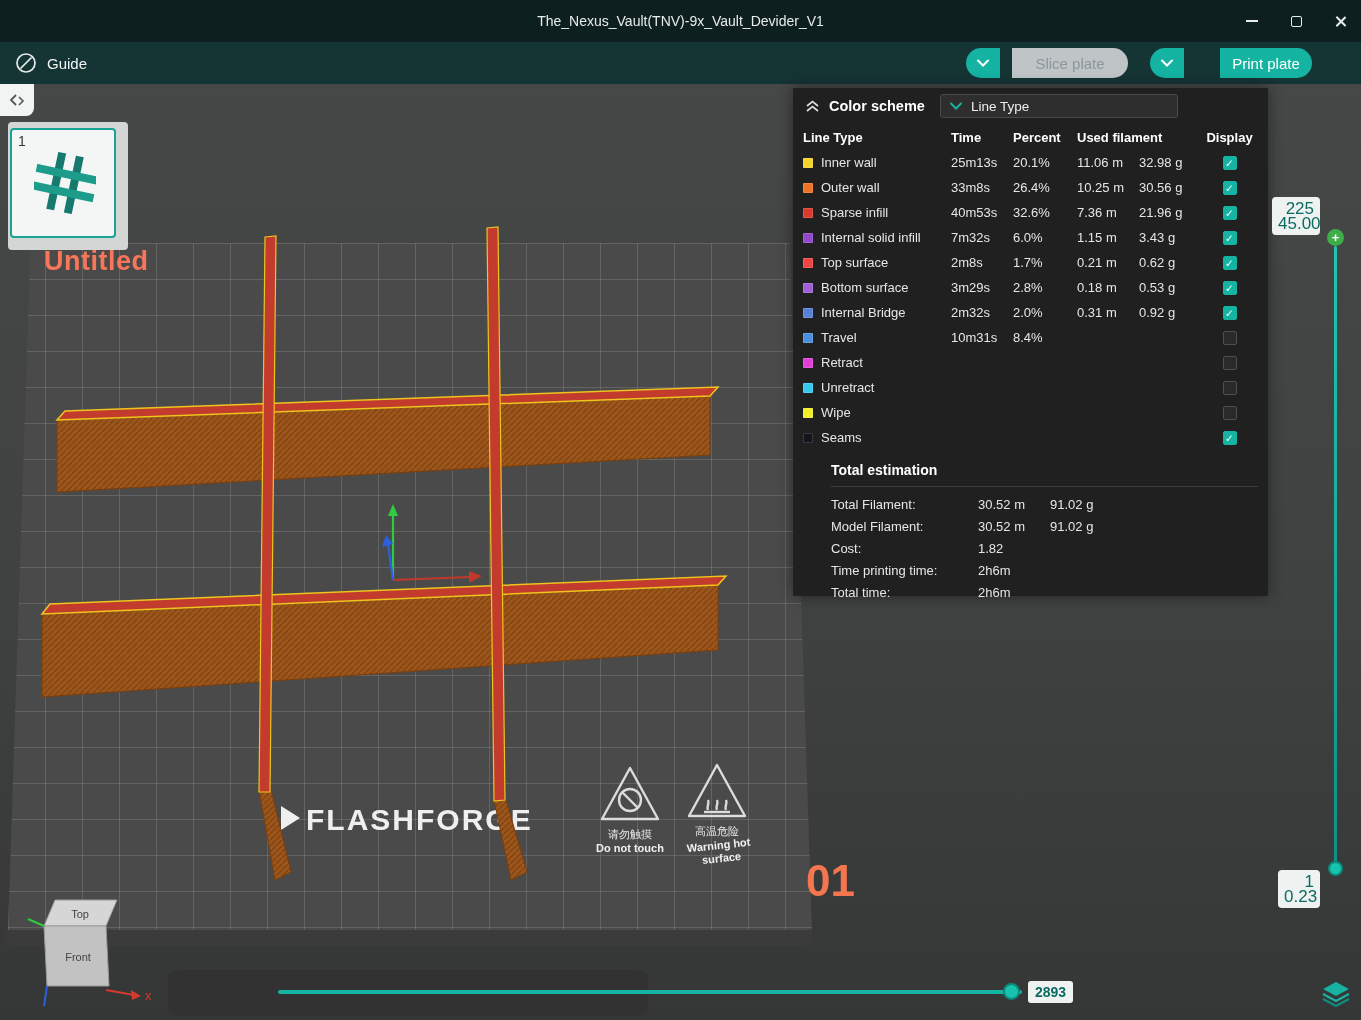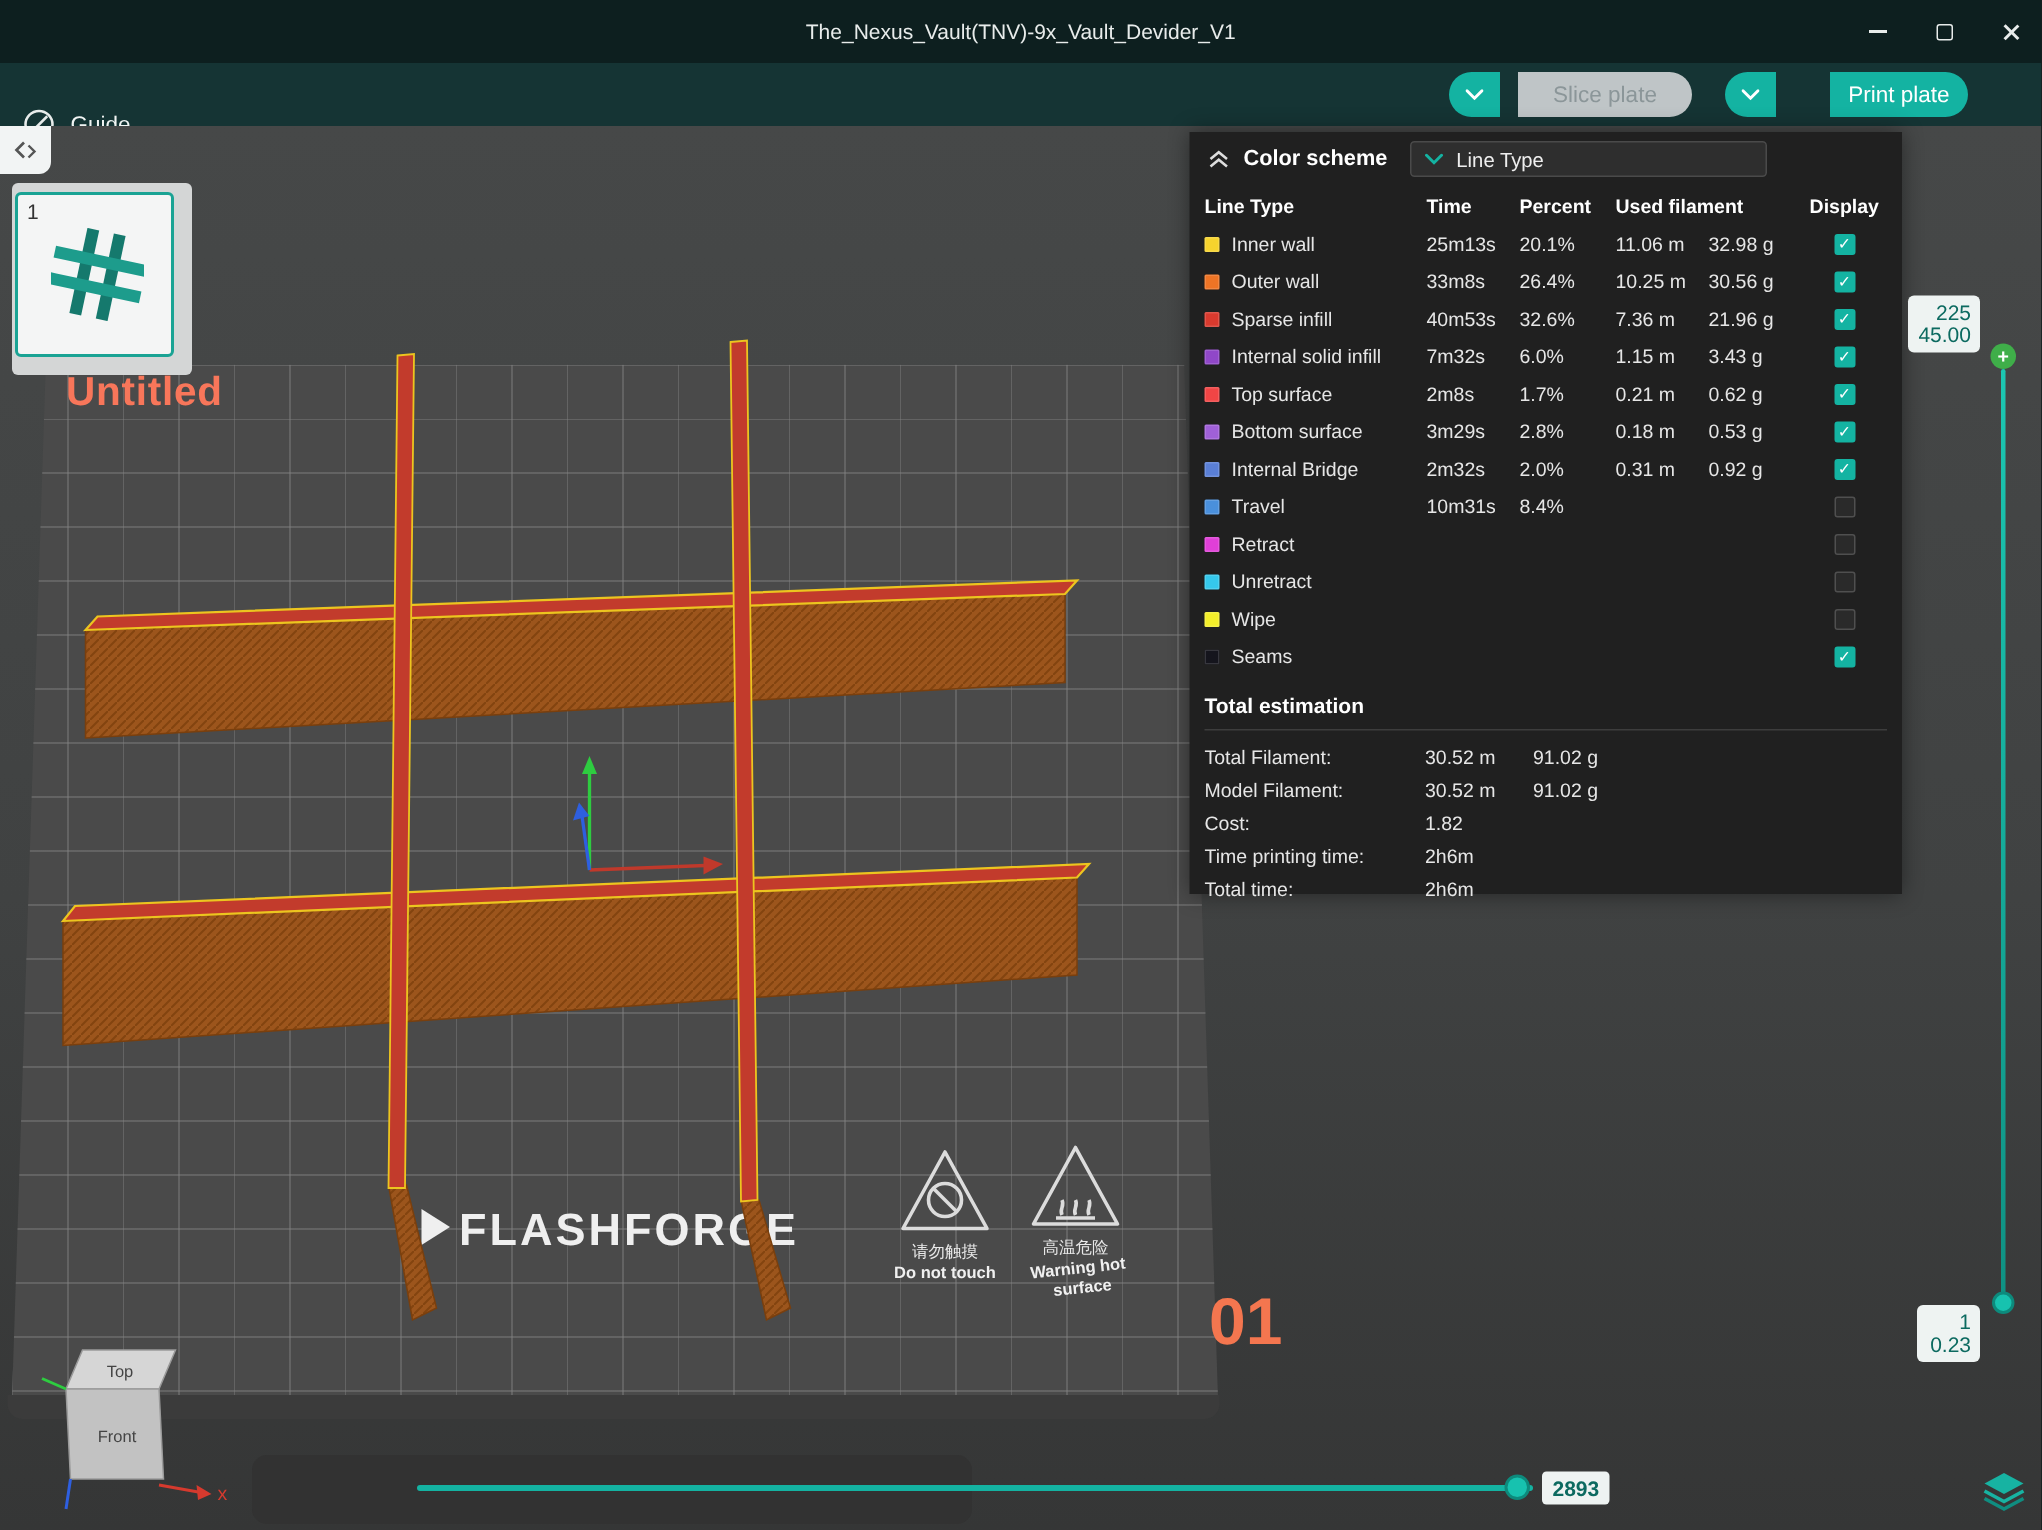--- a/index.html
+++ b/index.html
@@ -12,21 +12,21 @@
   .win-controls { position:absolute; right:14px; top:0; height:42px; display:flex; align-items:center; gap:30px; }
   .win-btn { width:14px; height:14px; display:flex; align-items:center; justify-content:center; cursor:pointer; }
   .ic-min { width:12px; height:2px; background:#e8eceb; }
   .ic-max { width:11px; height:11px; border:1.6px solid #e8eceb; border-radius:2px; }
   .ic-close { position:relative; width:13px; height:13px; }
   .ic-close::before,.ic-close::after{ content:""; position:absolute; left:6px; top:0; width:1.8px; height:13px; background:#e8eceb; }
   .ic-close::before{ transform:rotate(45deg);} .ic-close::after{ transform:rotate(-45deg);}
 
   
   .menubar { position:absolute; left:0; top:42px; width:1361px; height:42px; background:#153434; }
-  .guide { position:absolute; left:14px; top:0; height:42px; display:flex; align-items:center; gap:9px; cursor:pointer;margin-top:20px; }
+  .guide { position:absolute; left:14px; top:0; height:42px; display:flex; align-items:center; gap:9px; cursor:pointer; }
   .guide-label { color:#f0f4f3; font-size:15px; }
   .action-btn { position:absolute; top:6px; height:30px; display:flex; border-radius:15px; overflow:hidden; cursor:pointer; }
   .btn-slice { right:233px; width:162px;gap:12px; }
   .btn-print { right:49px; width:162px;gap:36px; }
   .btn-arrow { width:34px; display:flex; align-items:center; justify-content:center; background:#14b3a2; }
   .btn-main { flex:1; display:flex; align-items:center; justify-content:center; font-size:15px; }
   .btn-slice .btn-main { background:#bfc5c7; color:#8b9699; }
   .btn-print .btn-main { background:#14b3a2; color:#ffffff; }
 
   
@@ -68,27 +68,27 @@
   .col-display { text-align:center; }
   .lt-row { height:25px; font-size:13px; }
   .lt-label-cell { display:flex; align-items:center; gap:8px; white-space:nowrap; overflow:visible; }
   .swatch { width:10px; height:10px; border-radius:1px; flex:0 0 auto; box-shadow:0 0 0 1px rgba(255,255,255,.15) inset; }
   .lt-display { display:flex; justify-content:center; }
   .checkbox { width:14px; height:14px; border-radius:2px; background:#2a2a2a; border:1px solid #4f4f4f;
               display:inline-flex; align-items:center; justify-content:center; font-size:10.5px; color:#fff; cursor:pointer; }
   .checkbox.checked { background:#14b3a2; border-color:#14b3a2; }
   .checkbox.checked::after { content:"✓"; }
 
-  .total-section { padding:8px 10px 0 10px; }
+  .total-section { padding:8px 10px 0 10px;margin-left:28px; }
   .total-header { font-size:14px; font-weight:700; color:#ffffff; padding:4px 0 8px 0; border-bottom:1px solid #3d3d3d; }
   .total-row { display:grid; grid-template-columns:147px 72px auto; align-items:center; height:22px; font-size:13px; }
   .total-rows { padding-top:6px; }
 
   
-  .vslider-info { position:absolute; background:#eef3f2; border-radius:4px; color:#0c6a60; font-size:14px; line-height:15px;
+  .vslider-info { position:absolute; background:#eef3f2; border-radius:4px; color:#0c6a60; font-size:17px; line-height:15px;
                   text-align:right; padding:4px 6px; z-index:12; }
   .vs-top { left:1272px; top:113px; width:48px; }
   .vs-bottom { left:1278px; top:786px; width:42px; }
   .vslider-track { position:absolute; left:1334px; top:162px; width:3px; height:622px; border-radius:2px;
                    background:linear-gradient(#1cc7b2, #0f9183); z-index:12; cursor:pointer; }
   .vslider-plus { position:absolute; left:1327px; top:145px; width:17px; height:17px; border-radius:50%; background:#3fae49;
                   color:#fff; font-size:13px; font-weight:700; display:flex; align-items:center; justify-content:center; z-index:13; cursor:pointer; }
   .vslider-handle { position:absolute; left:1328px; top:777px; width:15px; height:15px; border-radius:50%;
                     background:#17c2af; border:2px solid #0d8a7c; z-index:13; cursor:pointer; }
 

